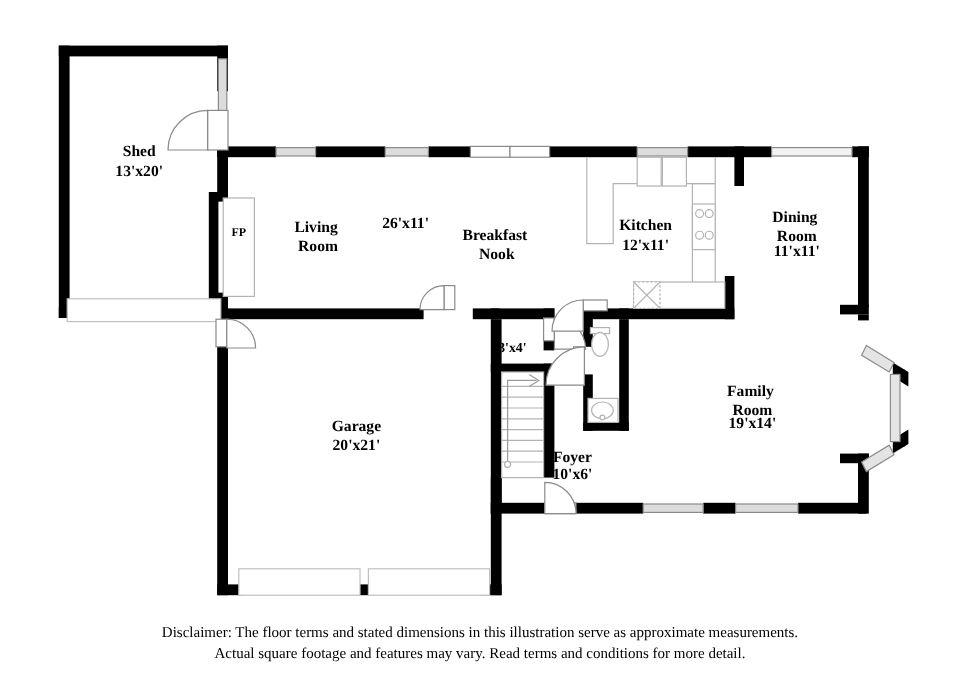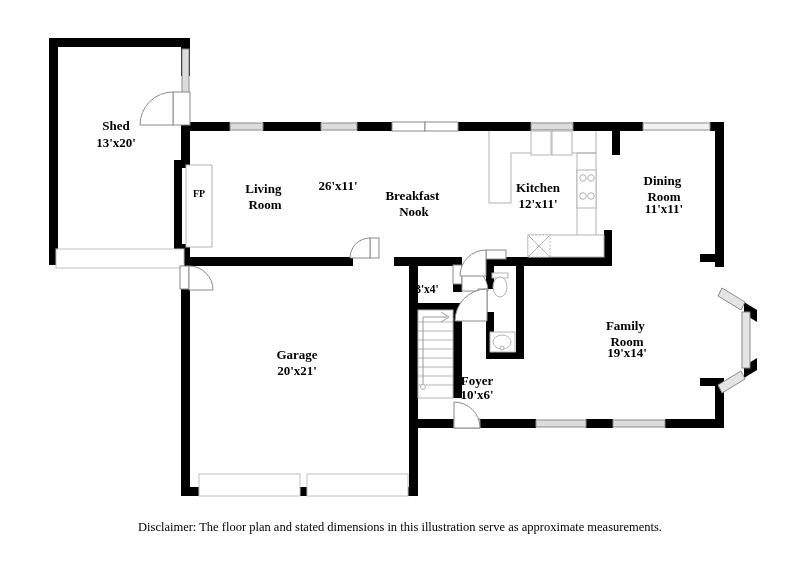--- a/index.html
+++ b/index.html
@@ -236,16 +236,17 @@
       <text x="297" y="375" text-anchor="middle" font-size="13">20'x21'</text>
 
       <text x="477" y="385" text-anchor="middle" font-size="13">Foyer</text>
       <text x="477" y="399" text-anchor="middle" font-size="13">10'x6'</text>
 
     </g>
 
   </svg>
 
   <div class="disclaimer">
-    <div>Disclaimer: The floor plan and stated dimensions in this illustration serve as approximate measurements.</div>
+    <div>Disclaimer: The floor terms and stated dimensions in this illustration serve as approximate measurements.</div>
+    <div>Actual square footage and features may vary. Read terms and conditions for more detail.</div>
   </div>
 
 </div>
 
 </body></html>

